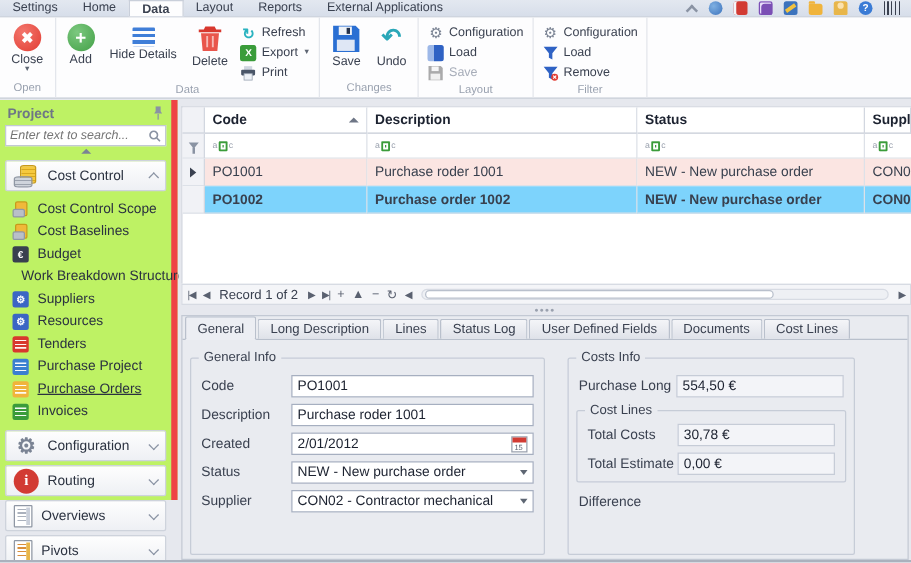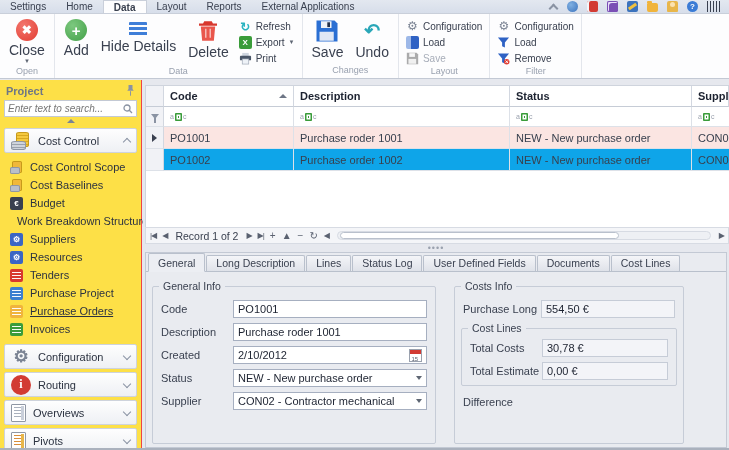--- a/index.html
+++ b/index.html
@@ -26,42 +26,42 @@
   .wi-user::before { content:""; position:absolute; top:1px; left:3px; width:5px; height:5px; border-radius:50%; background:#fbe2ae; }
   .wi-help { border-radius:50%; background:#3a7bd5; color:#fff; font-size:8px; font-weight:bold; text-align:center; line-height:11px; }
   .wi-barcode { width:14px; background:repeating-linear-gradient(90deg,#39404f 0 1px,transparent 1px 3px); }
 
   
   .ribbon { position:absolute; top:14px; left:0; width:729px; height:65px; background:#fdfdfe; border-bottom:1px solid #c3c9d4; display:flex; }
   .rgroup { display:flex; flex-direction:column; border-right:1px solid #e3e6ec; }
   .rgroup-content { flex:1; display:flex; align-items:flex-start; padding:3px 4px 0 4px; gap:2px; }
   .rgroup-label { height:13px; text-align:center; font-size:9px; color:#99a1af; line-height:11px; }
   .bigbtn { display:flex; flex-direction:column; align-items:center; gap:1px; padding:2px 5px; border-radius:2px; cursor:default; }
-  .bigbtn .blabel { font-size:14px; color:#3a4150; white-space:nowrap; }
+  .bigbtn .blabel { font-size:10px; color:#3a4150; white-space:nowrap; }
   .caret { font-size:6px; color:#5e6673; line-height:5px; }
   .smallcol { display:flex; flex-direction:column; justify-content:flex-start; gap:1px; padding-top:2px; }
   .smallbtn { display:flex; align-items:center; gap:4px; padding:1px 3px; font-size:10px; color:#3a4150; white-space:nowrap; border-radius:2px; }
   .smallbtn.disabled { color:#a7adb9; }
 
   
   .ic { display:inline-flex; align-items:center; justify-content:center; }
   .ic24 { width:24px; height:24px; }
   .ic13 { width:13px; height:13px; flex:none; }
   .ic-close { width:22px; height:22px; border-radius:50%; background:radial-gradient(circle at 35% 30%,#f3766d,#e23d33); color:#fff; font-size:12px; font-weight:bold; }
   .ic-add { width:22px; height:22px; border-radius:50%; background:radial-gradient(circle at 35% 30%,#7cc87f,#43a047); color:#fff; font-size:15px; font-weight:bold; }
   .ic-list { width:18px; height:15px; background:repeating-linear-gradient(#3f7ed8 0 3px,transparent 3px 5px); border-radius:1px; margin-top:3px; }
   .ic-undo { color:#2aa7b8; font-size:19px; font-weight:bold; line-height:20px; }
   .ic-refresh { color:#2bb3c0; font-size:12px; font-weight:bold; }
   .ic-export { background:#3a9c3a; border-radius:2px; color:#fff; font-size:8px; font-weight:bold; }
   .ic-gear { color:#7b8494; font-size:12px; line-height:13px; }
   .ic-loadlayout { background:linear-gradient(90deg,#9db8e8 0 38%,#2f62c4 38%); border-radius:2px; }
   .gray { filter:grayscale(1); opacity:.55; }
 
   
-  .sidebar { position:absolute; top:80px; left:0; width:142px; height:370px; background:#fde047; border-right:1px solid #ef4444; padding:3px 4px; }
+  .sidebar { position:absolute; top:80px; left:0; width:142px; height:320px; background:#bef264; border-right:5px solid #ef4444; padding:3px 4px; }
   .side-head { display:flex; align-items:center; height:15px; color:#6e7686; font-weight:bold; font-size:11px; padding:0 2px; }
   .side-head .pin { margin-left:auto; }
   .searchbox { margin-top:2px; height:17px; background:#fff; border:1px solid #c3c9d4; display:flex; align-items:center; padding:0 3px; }
   .searchbox input { flex:1; border:none; outline:none; font-size:10px; color:#9aa1ae; font-family:"Liberation Sans",sans-serif; background:transparent; min-width:0;font-style:italic; }
   .scroll-arrow { height:8px; display:flex; justify-content:center; align-items:center; }
   .tri-up { width:0; height:0; border-left:4px solid transparent; border-right:4px solid transparent; border-bottom:4px solid #7b8494; }
   .navgroup { height:25px; background:linear-gradient(#fefefe,#eef0f4); border:1px solid #ced3dc; border-radius:2px; display:flex; align-items:center; padding:0 6px; gap:7px; margin-top:3px; font-size:11px; color:#2b3240; }
   .chev { width:6px; height:6px; border-right:1.5px solid #8a93a3; border-bottom:1.5px solid #8a93a3; margin-left:auto; flex:none; }
   .chev.up { transform:rotate(-135deg); margin-top:3px; }
   .chev.down { transform:rotate(45deg); margin-top:-2px; }
@@ -102,21 +102,21 @@
   .sort-asc { margin-left:auto; width:0; height:0; border-left:4px solid transparent; border-right:4px solid transparent; border-bottom:4px solid #6e7686; }
   .gfilter .gc { height:20px; display:flex; align-items:center; padding-top:0; }
   .abc { display:inline-flex; align-items:center; gap:1px; font-size:7px; color:#9aa1ae; font-style:normal; }
   .abc::before { content:"a"; }
   .abc::after { content:"c"; }
   .abc .box { width:7px; height:8px; background:#3a9c3a; border-radius:1px; box-shadow:inset 0 0 0 1.5px #3a9c3a, inset 0 0 0 3px #fff; }
   .minifunnel { width:0; height:0; border-left:4px solid transparent; border-right:4px solid transparent; border-top:5px solid #8a93a3; position:relative; }
   .minifunnel::after { content:""; position:absolute; left:-1px; top:-1px; width:2px; height:5px; background:#8a93a3; }
   .gdata .gc { height:22px; display:flex; align-items:center; padding-top:0; color:#38404e; }
   .row-sel .gc { background:#fbe5e2; }
-  .row-alt .gc { background:#0ea5e9; }
+  .row-alt .gc { background:#7dd3fc;font-weight:bold; }
   .row-arrow { width:0; height:0; border-top:4px solid transparent; border-bottom:4px solid transparent; border-left:5px solid #3a4150; }
 
   
   .navbar { position:absolute; top:147px; left:2px; right:0; height:17px; background:#f4f5f8; border:1px solid #d7dbe3; display:flex; align-items:center; padding:0 4px; gap:6px; font-size:10px; color:#4a5262; }
   .nb { font-size:8px; color:#5a6170; cursor:default; letter-spacing:-1px; }
   .nb.txt { font-size:10.5px; letter-spacing:0; color:#3a4150; padding:0 2px; }
   .nb.sym { font-size:10px; letter-spacing:0; }
   .hscroll { flex:1; height:9px; border:1px solid #d7dbe3; background:#eef0f4; border-radius:5px; position:relative; margin:0 2px; }
   .hthumb { position:absolute; left:2px; top:0; width:75%; height:7px; background:#fff; border:1px solid #b9c0cc; border-radius:4px; }
 
@@ -496,21 +496,21 @@
           </div>
           <div class="frow">
             <span class="flabel">Description</span>
             <div class="fld">
                 <input value="Purchase roder 1001" style="">
               </div>
           </div>
           <div class="frow">
             <span class="flabel">Created</span>
             <div class="fld">
-              <span class="val">2/10/2012</span>
+              <span class="val">2/01/2012</span>
               <span class="cal"></span>
             </div>
           </div>
           <div class="frow">
             <span class="flabel">Status</span>
             <div class="fld">
               <span class="val">NEW - New purchase order</span>
               <span class="dd"></span>
             </div>
           </div>

